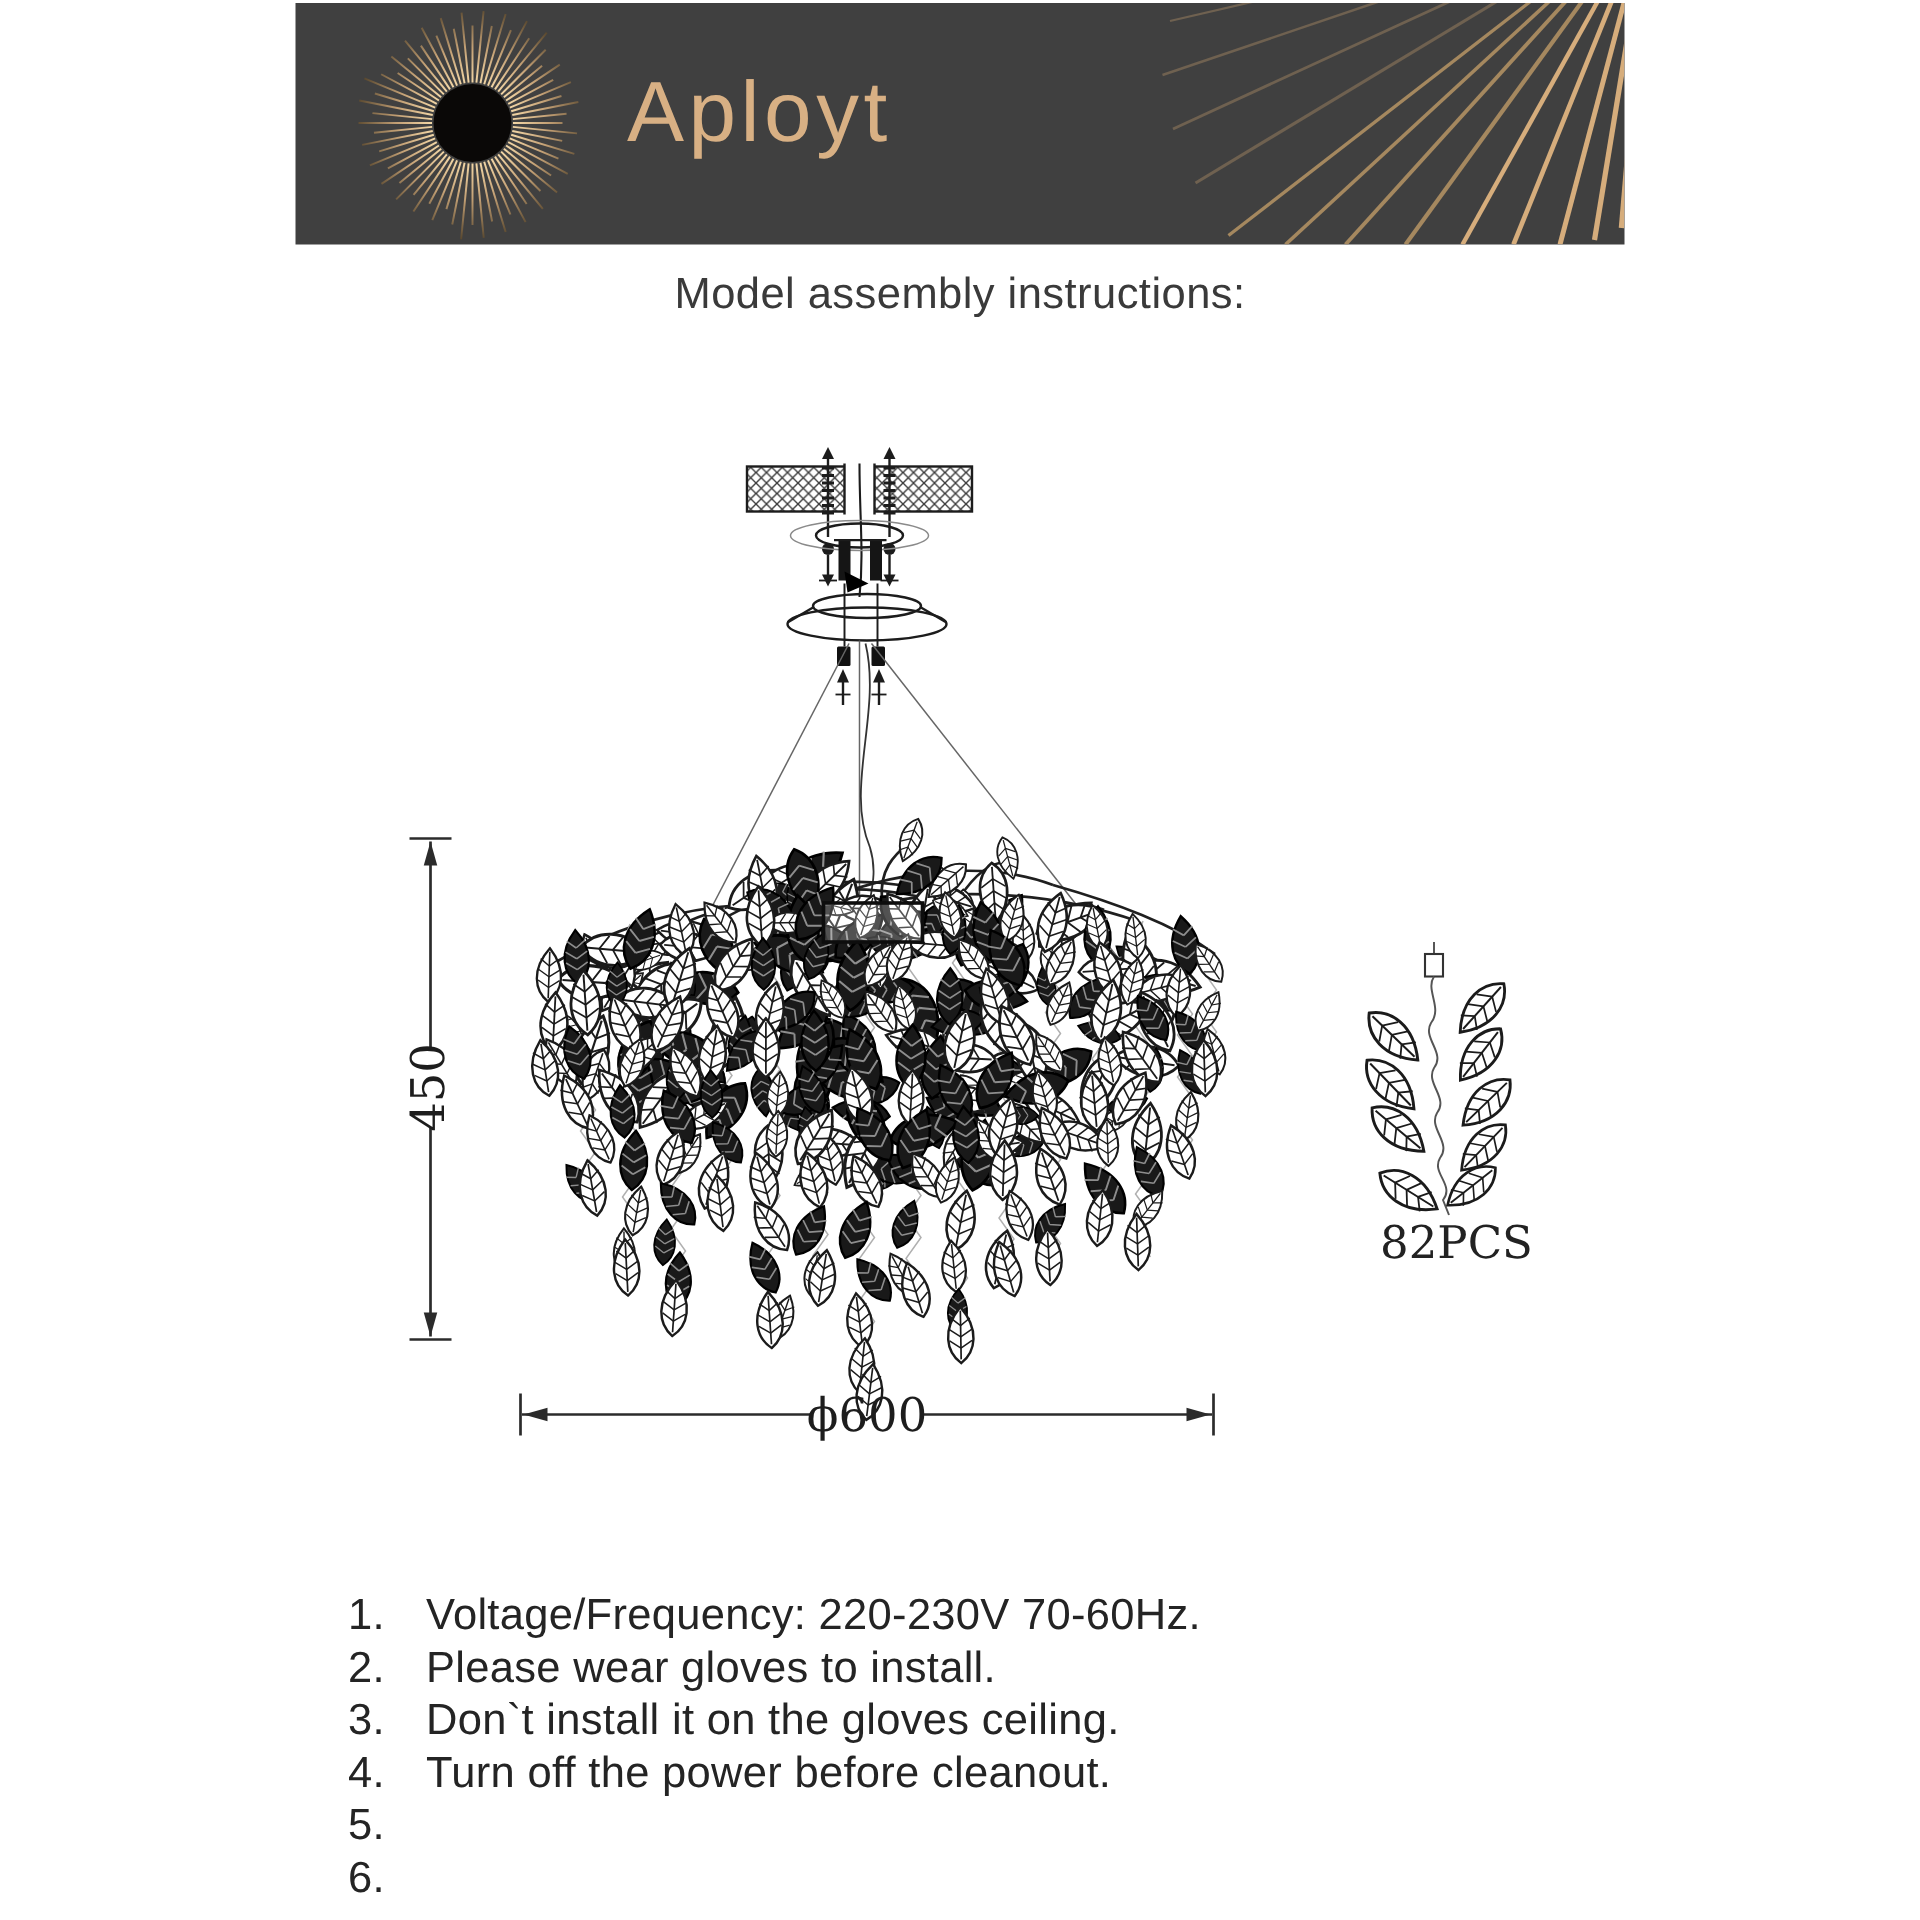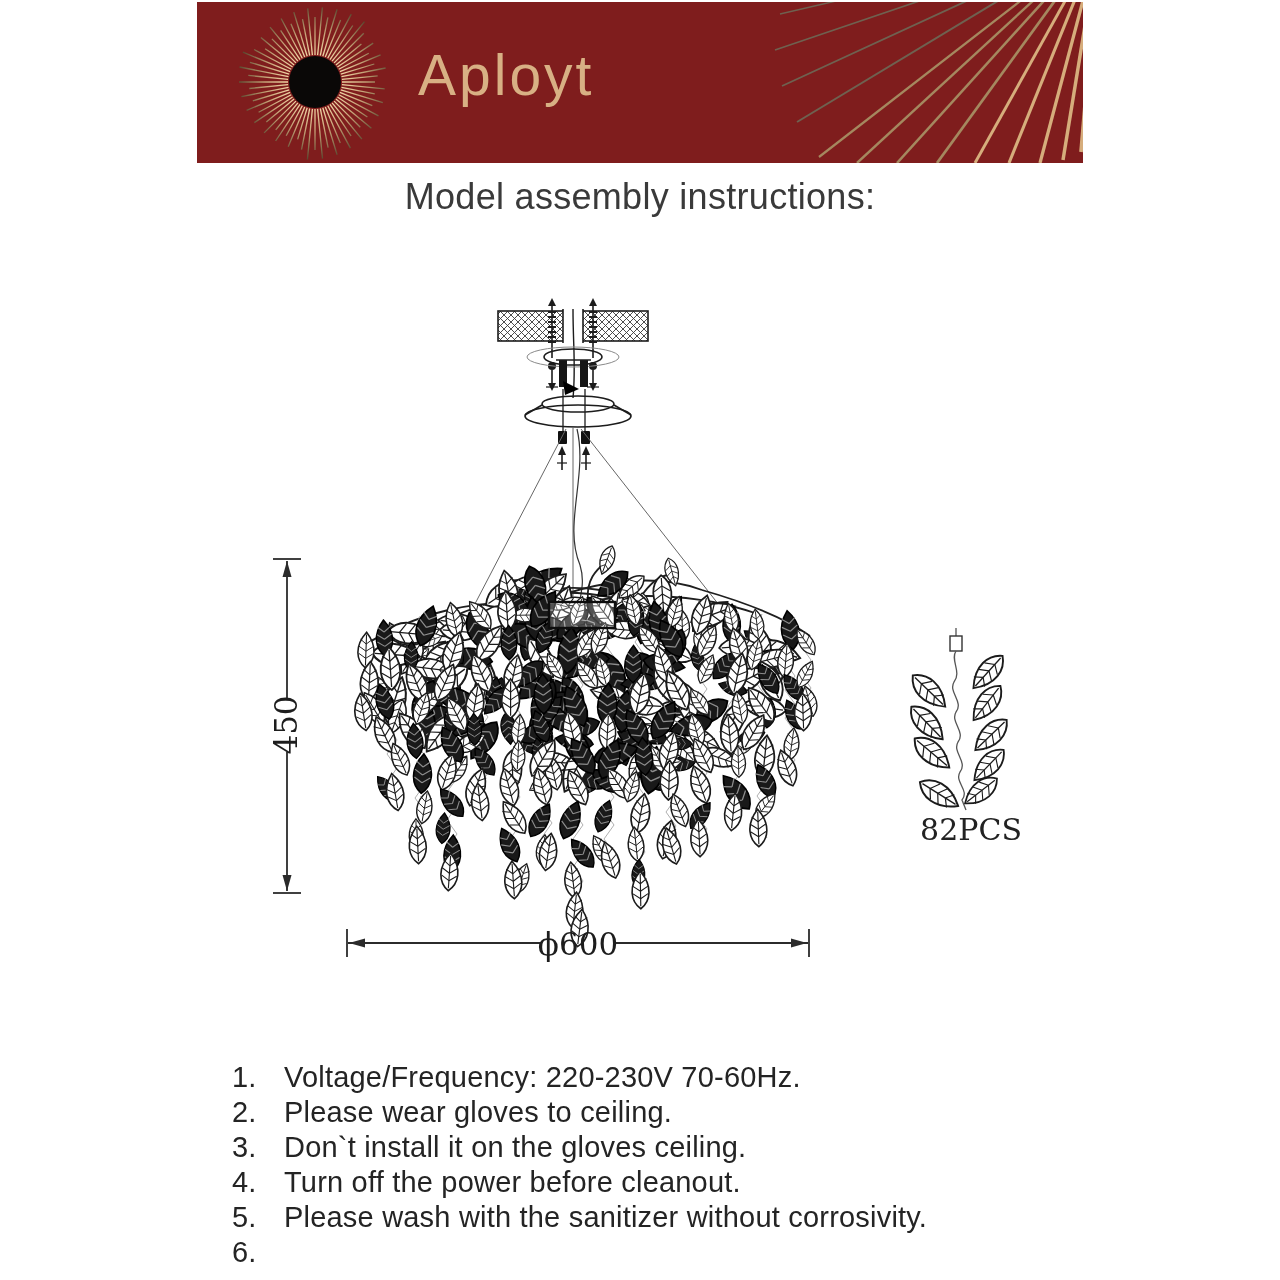--- a/index.html
+++ b/index.html
@@ -2,31 +2,31 @@
 <html><head>
 <meta charset="utf-8">
 <style>
   html,body{margin:0;padding:0;}
   body{
     width:1280px;height:1280px;background:#ffffff;position:relative;
     font-family:"Liberation Sans",sans-serif;overflow:hidden;
   }
   .banner{
     position:absolute;left:197px;top:2px;width:886px;height:161px;
-    background:#7f1d1d;overflow:hidden;
+    background:#404040;overflow:hidden;
   }
   .banner svg{position:absolute;left:0;top:0;}
   .brand{
     position:absolute;left:221px;top:40px;
     font-size:57px;font-weight:400;letter-spacing:3px;
     color:#d8b084;font-family:"Liberation Sans",sans-serif;
   }
   .title-block{
     position:absolute;left:0;top:178px;width:1280px;text-align:center;
-    color:#3a3a3a;font-size:36px;line-height:37px;letter-spacing:0.3px;
+    color:#3a3a3a;font-size:29px;line-height:37px;letter-spacing:0.3px;
   }
   .diagram{position:absolute;left:0;top:0;width:1280px;height:1280px;}
   .dimtext{
     font-family:"DejaVu Serif","Liberation Serif",serif;
     font-size:31px;fill:#1d1d1d;
   }
   .partstext{
     font-family:"DejaVu Serif","Liberation Serif",serif;
     font-size:30px;fill:#222222;
   }
@@ -632,32 +632,31 @@
     <text class="partstext" x="971" y="829" text-anchor="middle" dominant-baseline="central">82PCS</text>
   </svg>
 
   <div class="instructions">
     <div class="ins-row">
       <span class="num">1.</span>
       <span>Voltage/Frequency: 220-230V 70-60Hz.</span>
     </div>
     <div class="ins-row">
       <span class="num">2.</span>
-      <span>Please wear gloves to ceiling.</span>
+      <span>Please wear gloves to install.</span>
     </div>
     <div class="ins-row">
       <span class="num">3.</span>
       <span>Don`t install it on the gloves ceiling.</span>
     </div>
     <div class="ins-row">
       <span class="num">4.</span>
       <span>Turn off the power before cleanout.</span>
     </div>
     <div class="ins-row">
       <span class="num">5.</span>
-      <span>Please wash with the sanitizer without corrosivity.</span>
     </div>
     <div class="ins-row">
       <span class="num">6.</span>
     </div>
   </div>
 
 </div>
 
 </body></html>

